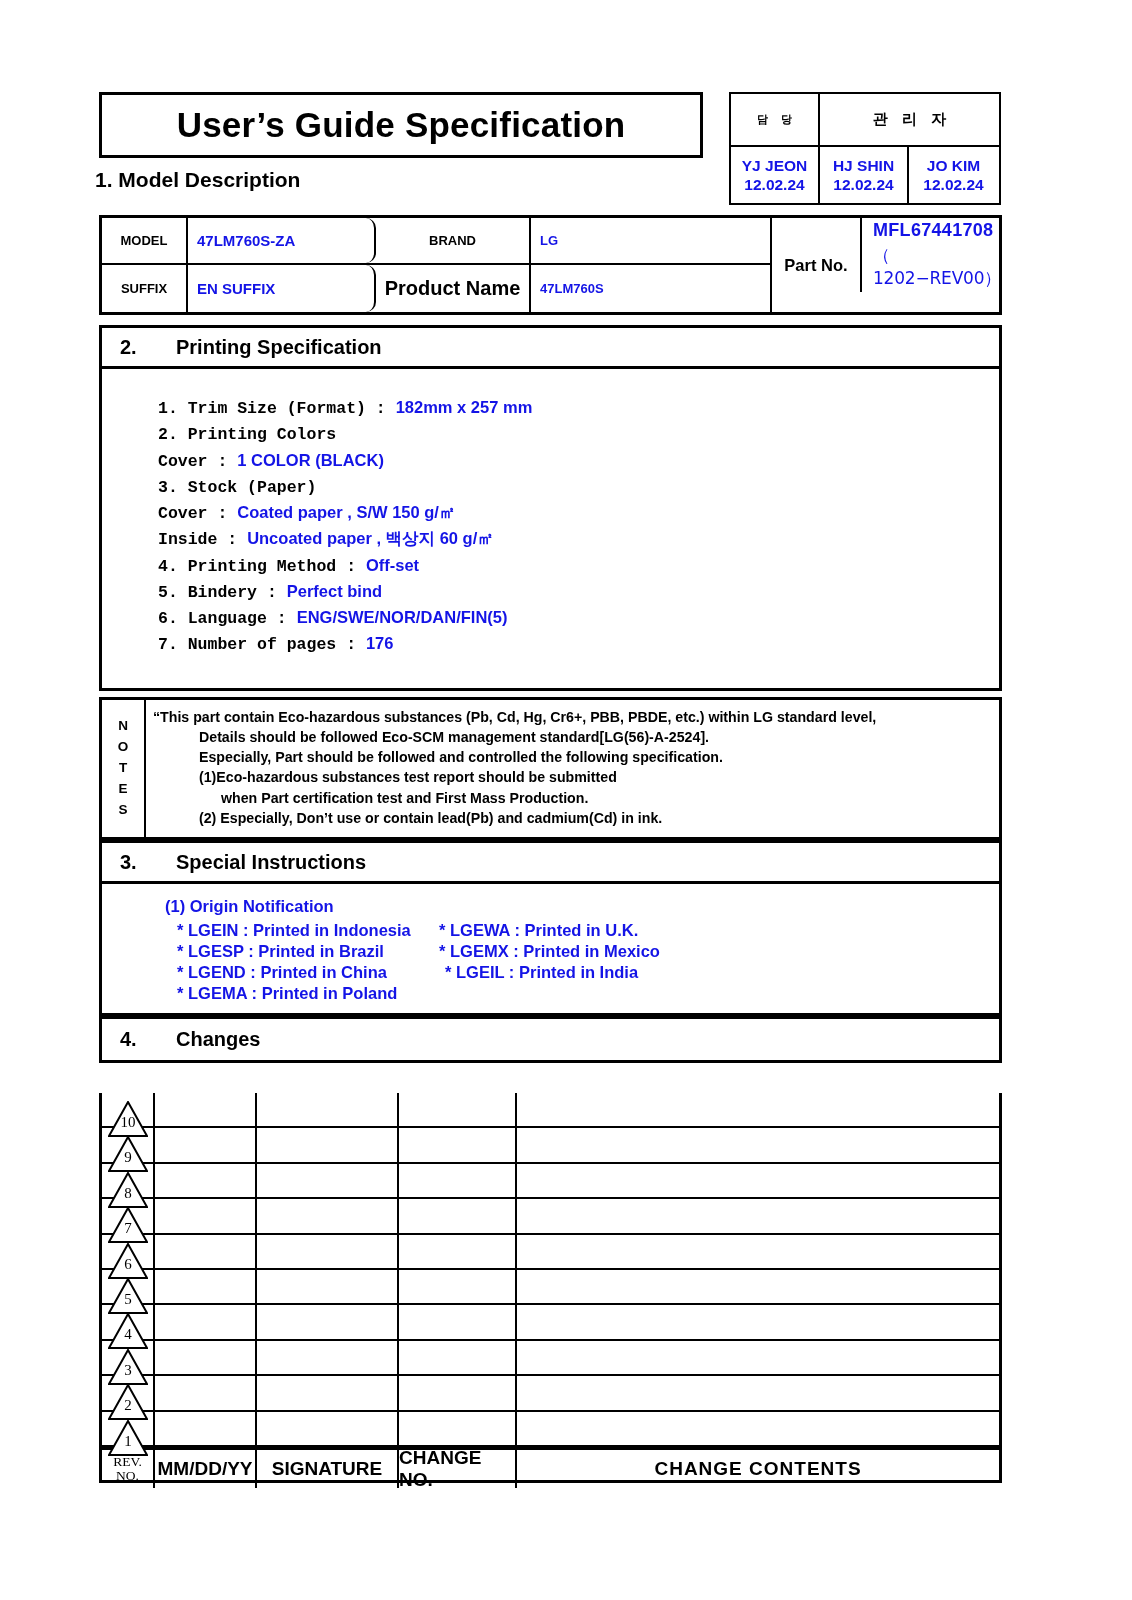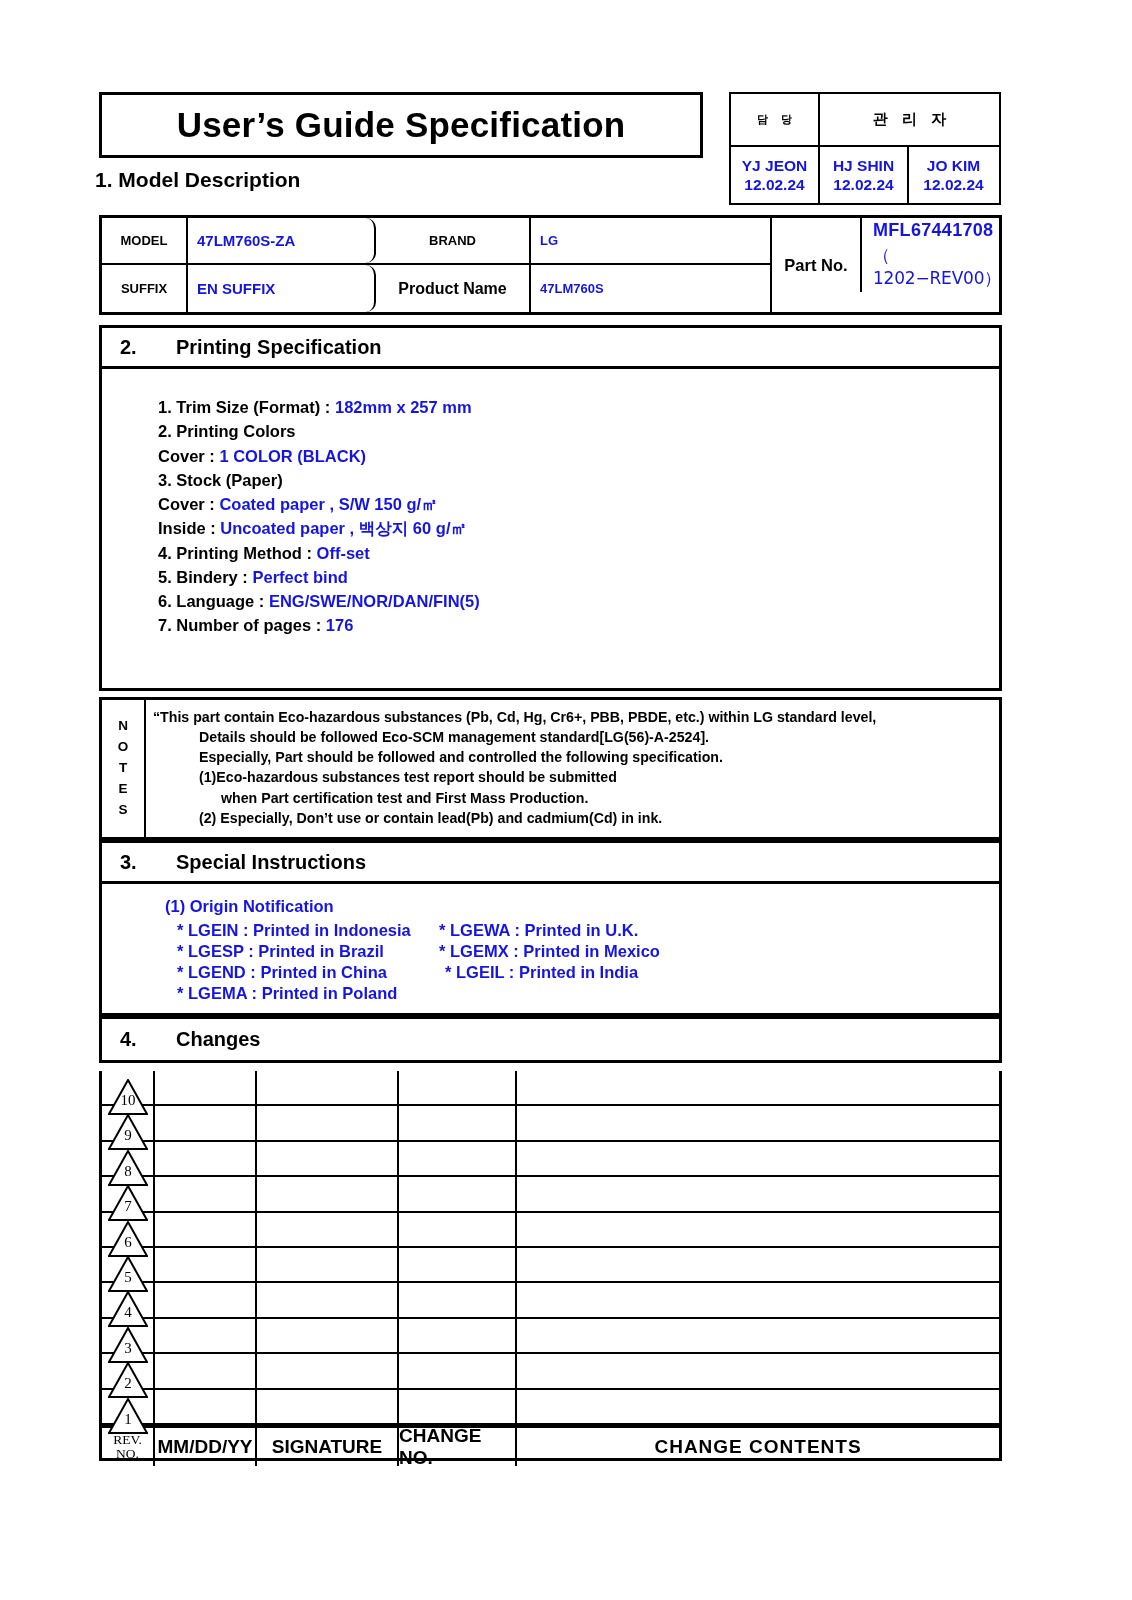--- a/index.html
+++ b/index.html
@@ -16,21 +16,21 @@
     overflow: hidden;
   }
   .page {
     position: absolute;
     left: 0; top: 0;
     width: 1132px;
     height: 1600px;
   }
 
   .blue { color: #1414e6; }
-  .bk { color: #000000; }
+  .bk { color: #000000; font-family: Liberation Mono, monospace; }
 
   
   .title-box {
     position: absolute;
     left: 99px; top: 92px;
     width: 604px; height: 66px;
     border: 3px solid #000;
     box-sizing: border-box;
     display: flex;
     align-items: center;
@@ -133,21 +133,21 @@
     border-right: 2.5px solid #000;
   }
   .mt-val {
     padding-left: 9px;
     border-right: 2.5px solid #000;
   }
   .w-model { width: 86px; }
   .w-modelval { width: 188px; font-size: 15px; border-radius: 10px; }
   .w-brand { width: 155px; }
   .w-brandval { flex: 1; border-right: none; }
-  .w-pname { width: 155px; font-size: 16px; }
+  .w-pname { width: 155px; font-size: 20px; }
   .w-pnameval { flex: 1; border-right: none; }
 
   .mt-partno {
     position: absolute;
     left: 668px; top: 0;
     width: 90px; height: 94px;
     border-left: 2.5px solid #000;
     box-sizing: border-box;
     display: flex;
     align-items: center;
@@ -254,21 +254,21 @@
   .origin-row .c1 { width: 274px; padding-left: 12px; box-sizing: border-box; }
   .origin-row .c2 { padding-left: 0px; }
   .origin-row.r3 .c2 { padding-left: 6px; }
 
   
   #sec4-hd { top: 1016px; height: 47px; }
 
   
   .changes {
     position: absolute;
-    left: 99px; top: 1071px;
+    left: 99px; top: 1093px;
     width: 903px; height: 390px;
     border: 3px solid #000;
     border-top: none;
     box-sizing: border-box;
   }
   .chg-row {
     display: flex;
     height: 35.4px;
     box-sizing: border-box;
     border-bottom: 2.2px solid #000;

